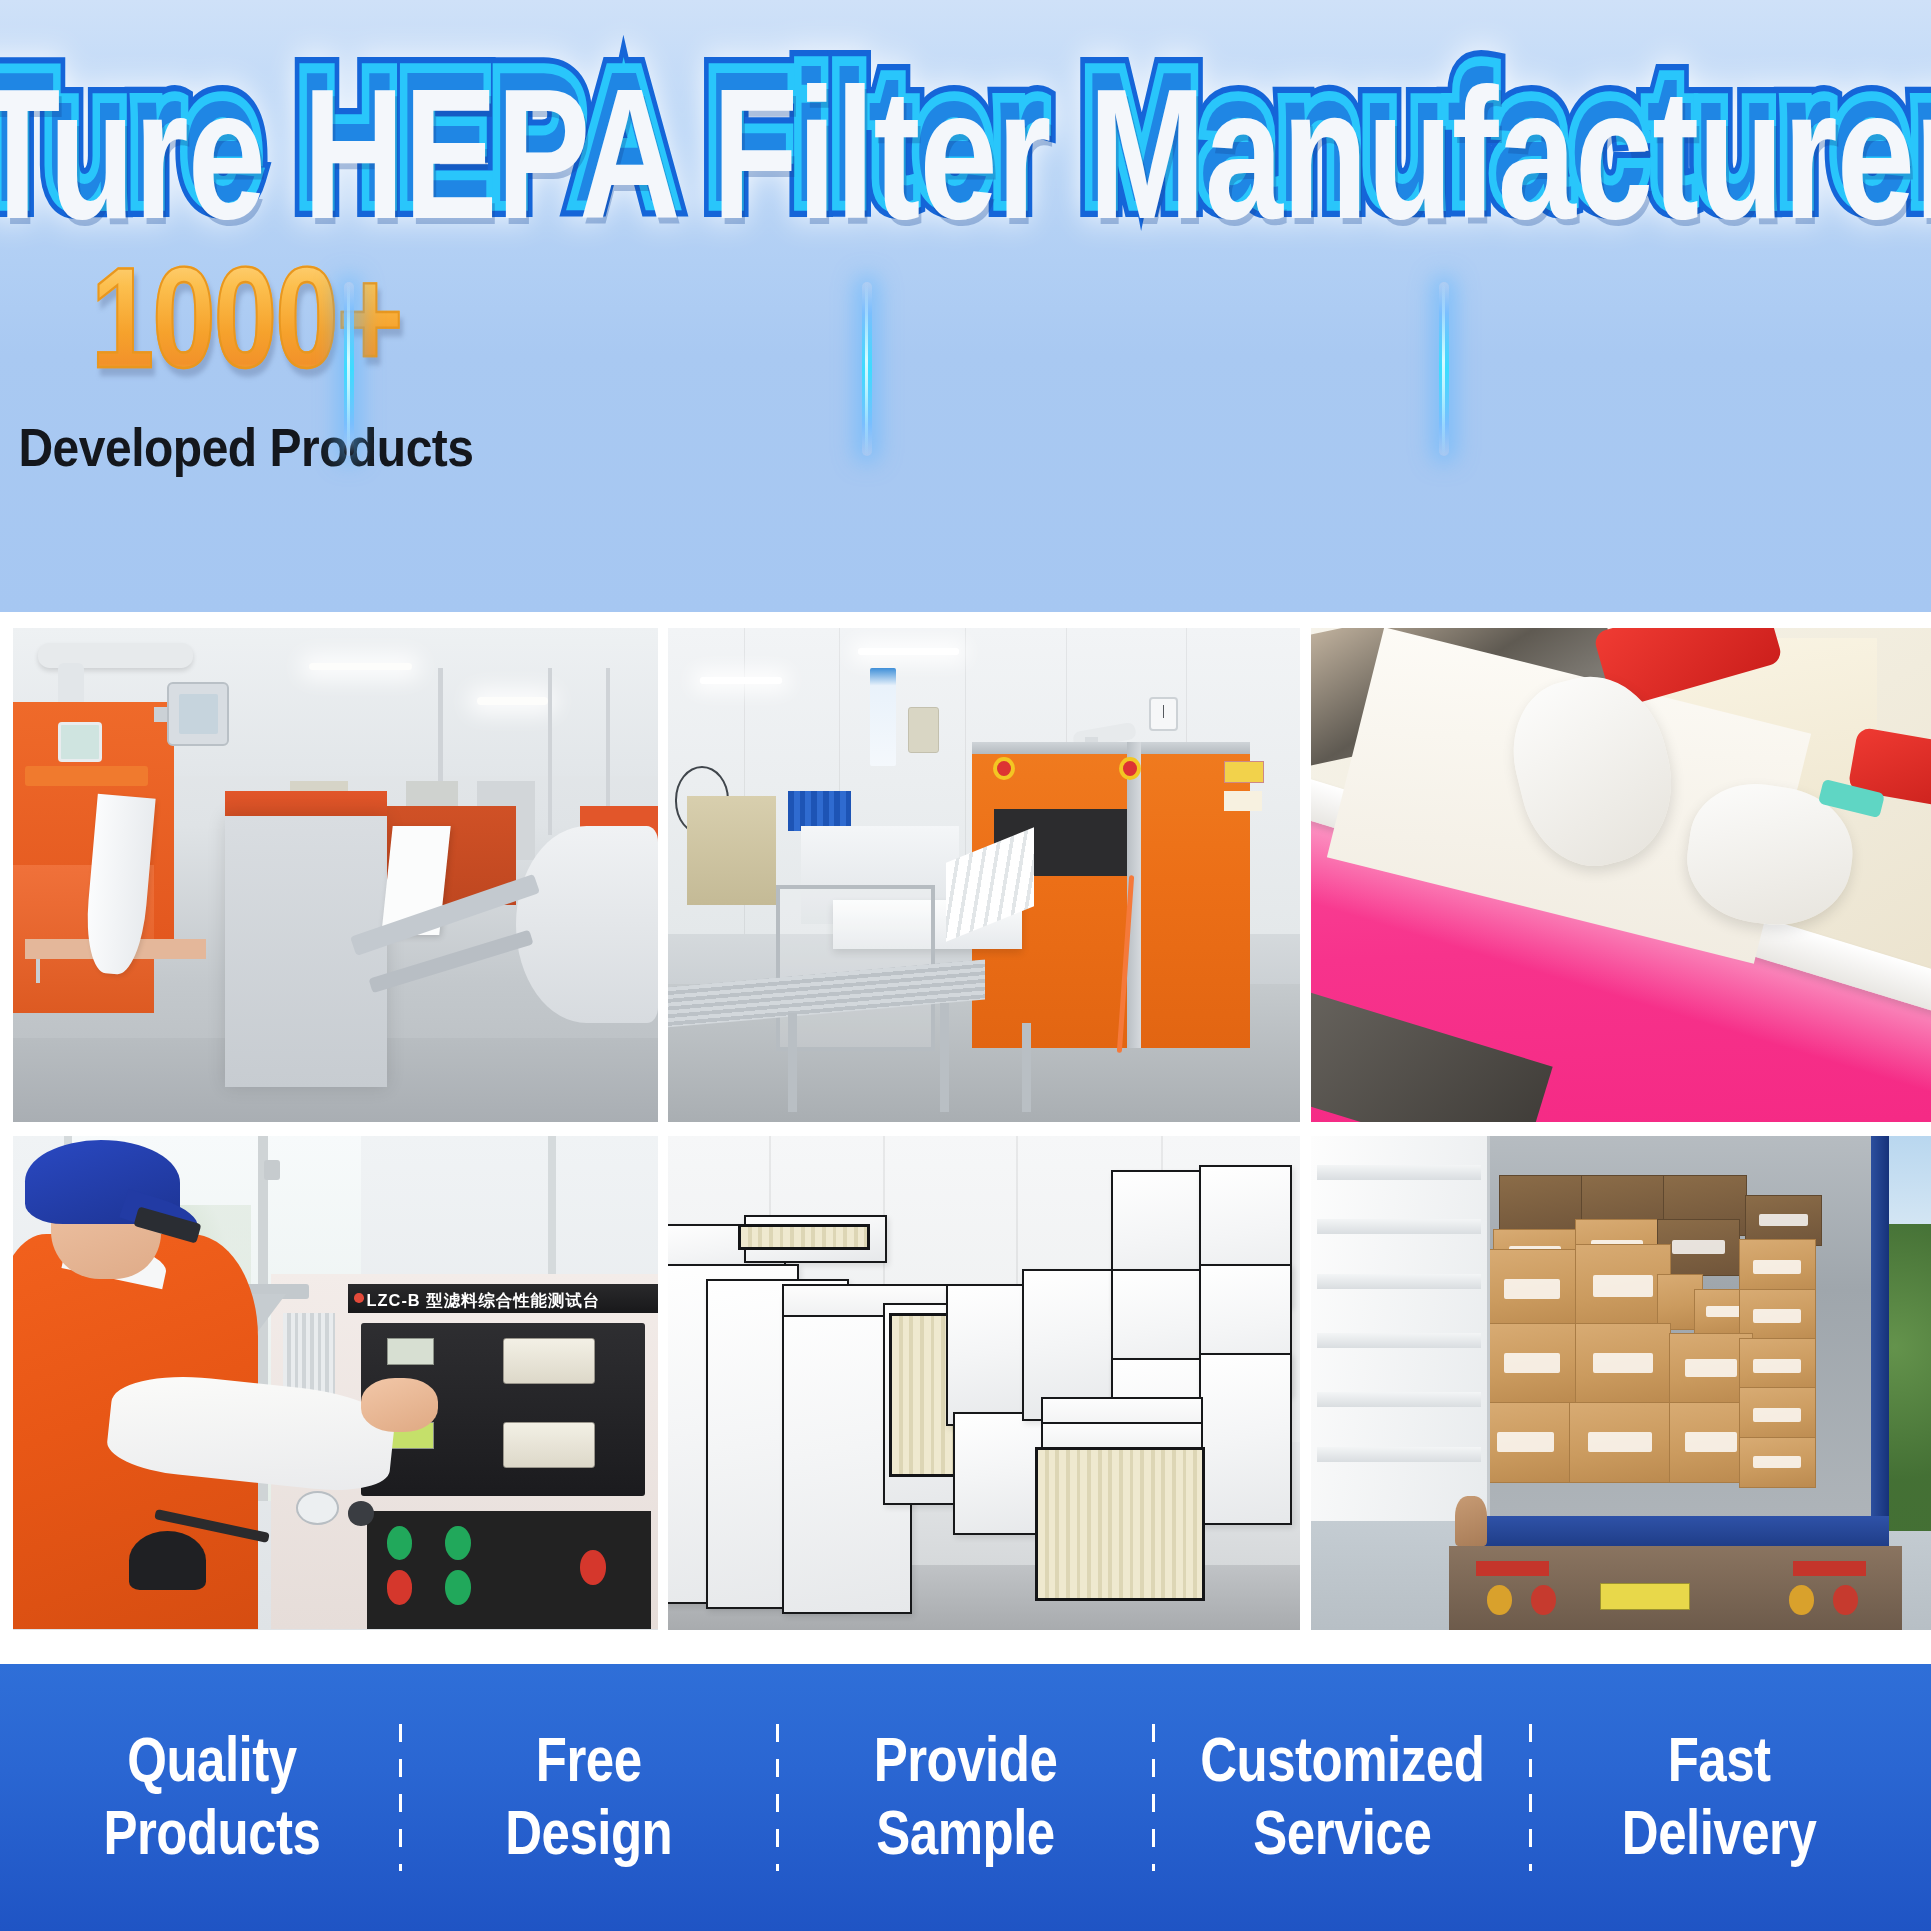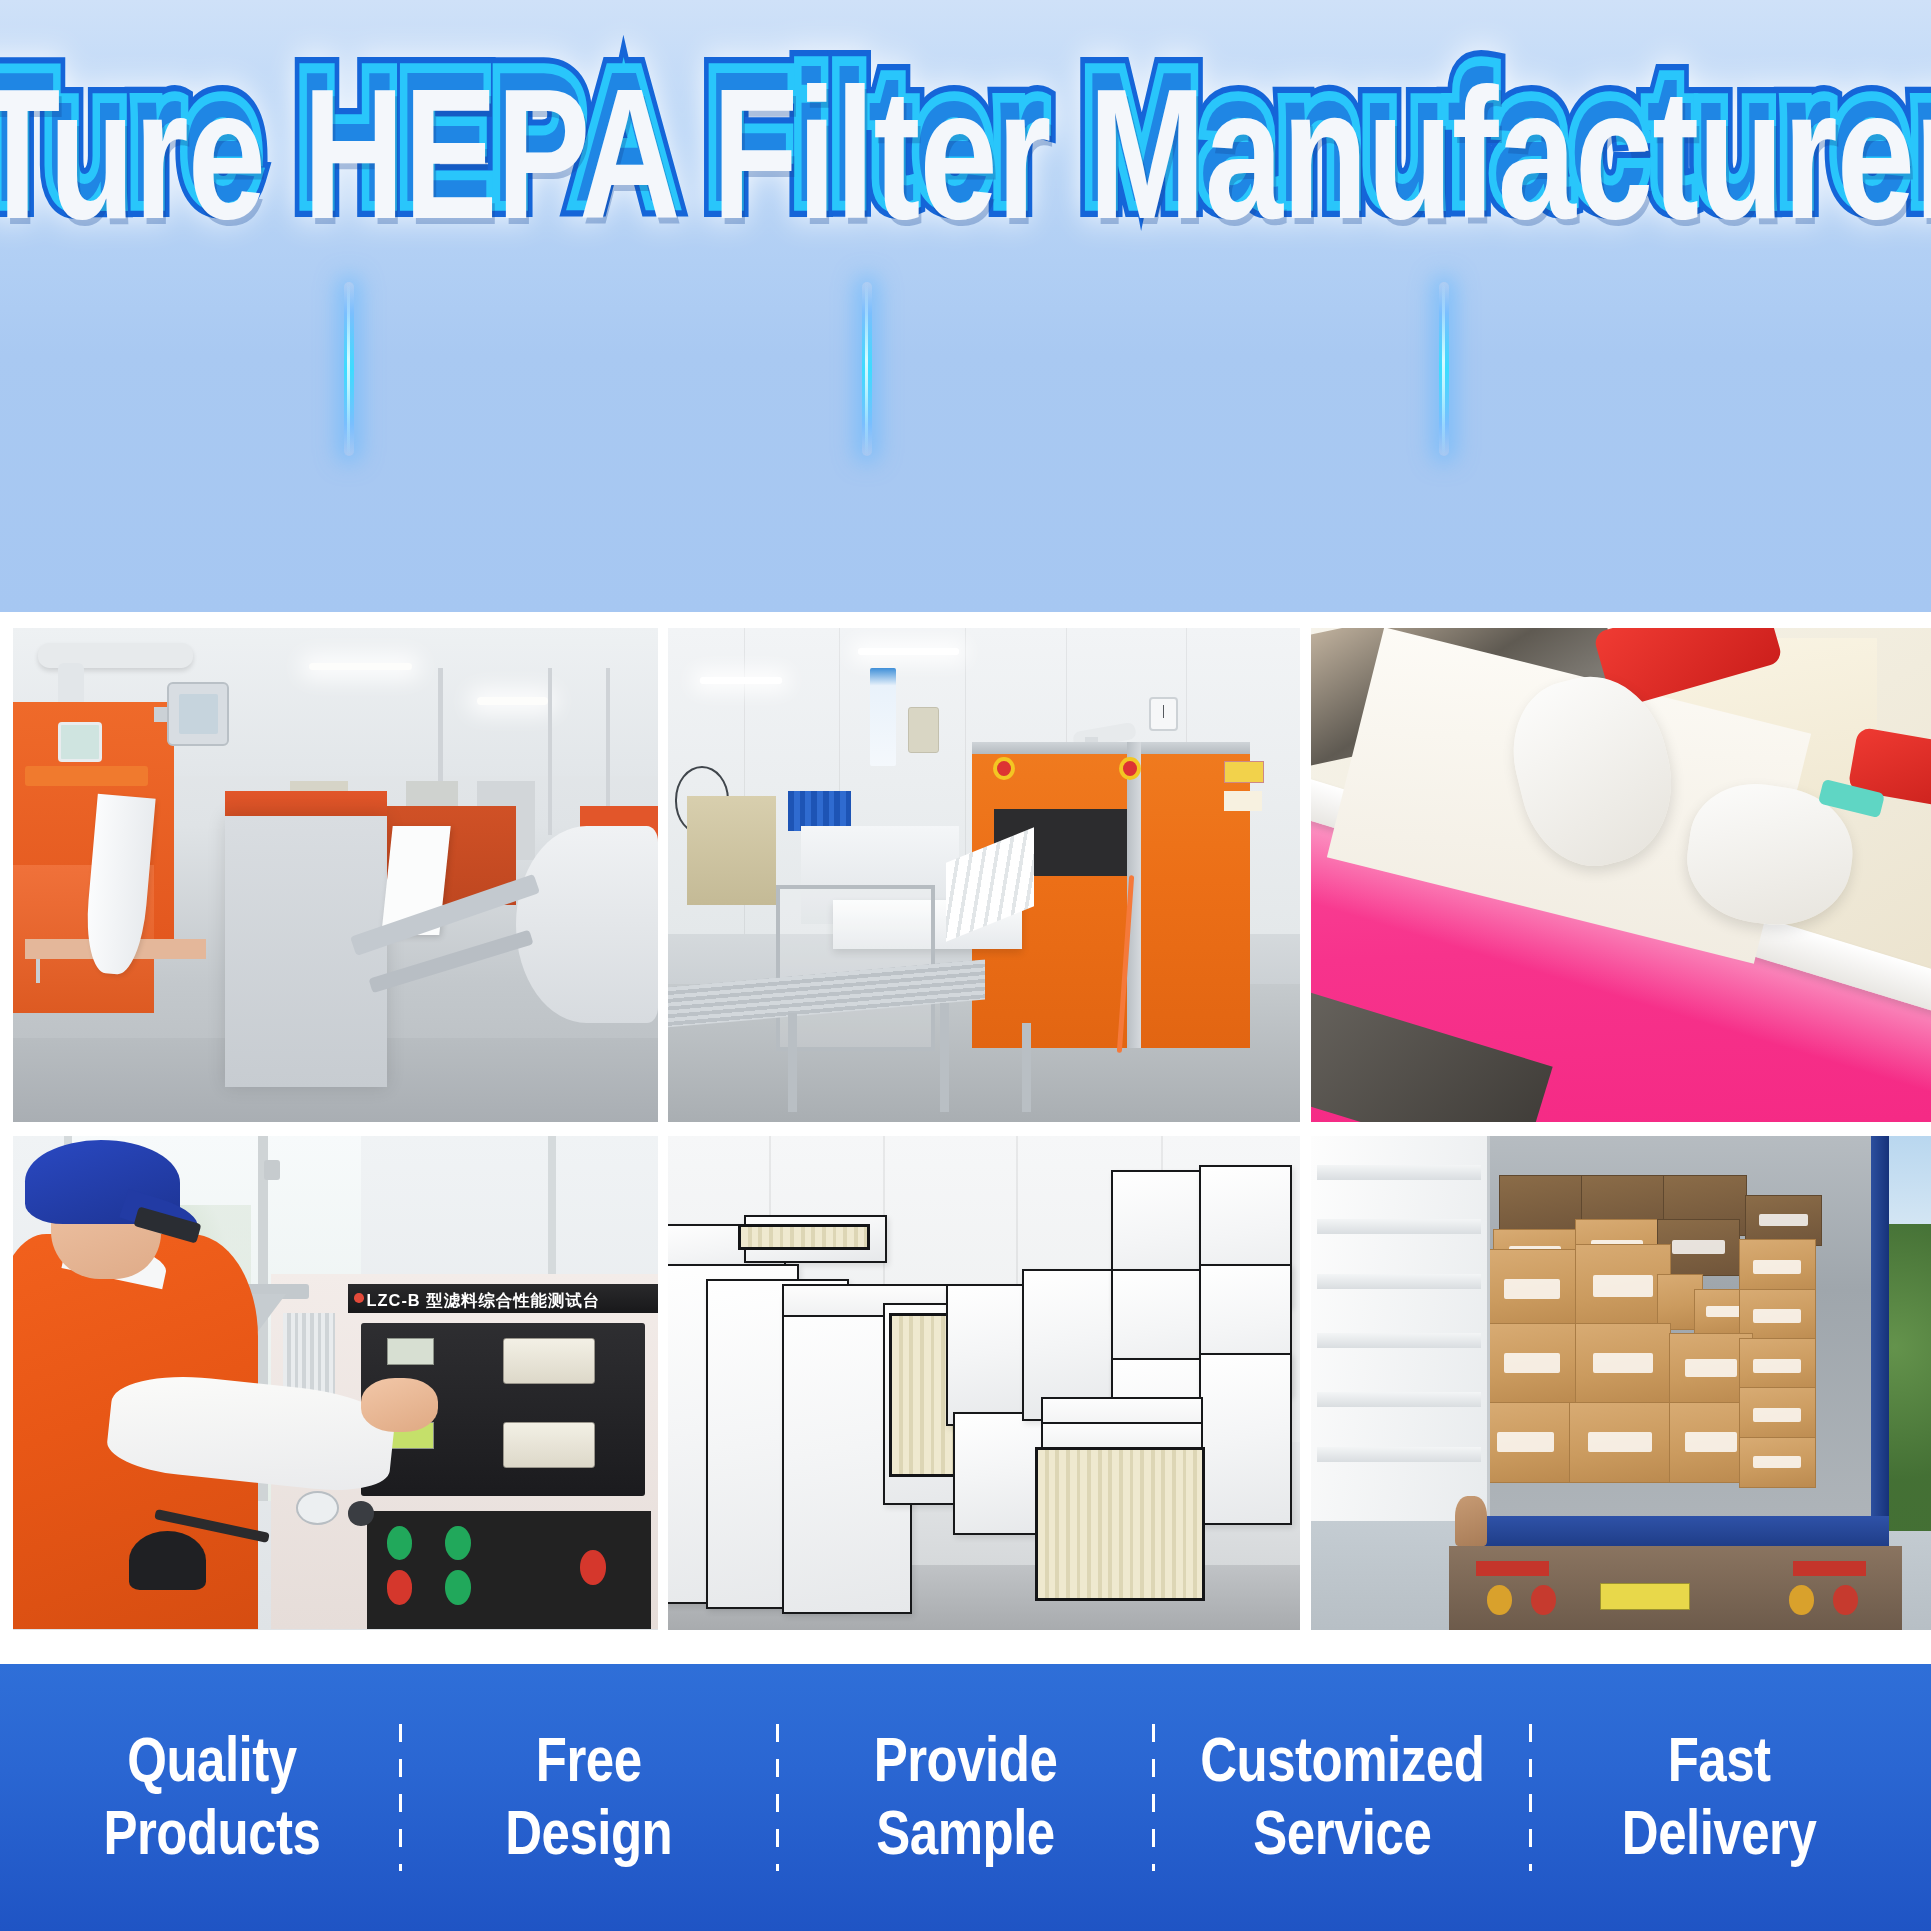--- a/index.html
+++ b/index.html
@@ -310,20 +310,24 @@
     <div class="title-wrap">
       <div class="title">
         <span class="spacer">Ture HEPA Filter Manufacturer</span>
         <span class="lay stroke-out">Ture HEPA Filter Manufacturer</span>
         <span class="lay grad2">Ture HEPA Filter Manufacturer</span>
         <span class="lay face">Ture HEPA Filter Manufacturer</span>
       </div>
     </div>
 
     <div class="stats">
+      <div class="stat s1">
+        <div class="stat-num">1000+</div>
+        <div class="stat-label">Developed Products</div>
+      </div>
     </div>
 
     <div class="divider" style="left:344px">
         <i></i>
       </div>
     <div class="divider" style="left:862px">
         <i></i>
       </div>
     <div class="divider" style="left:1439px">
         <i></i>

